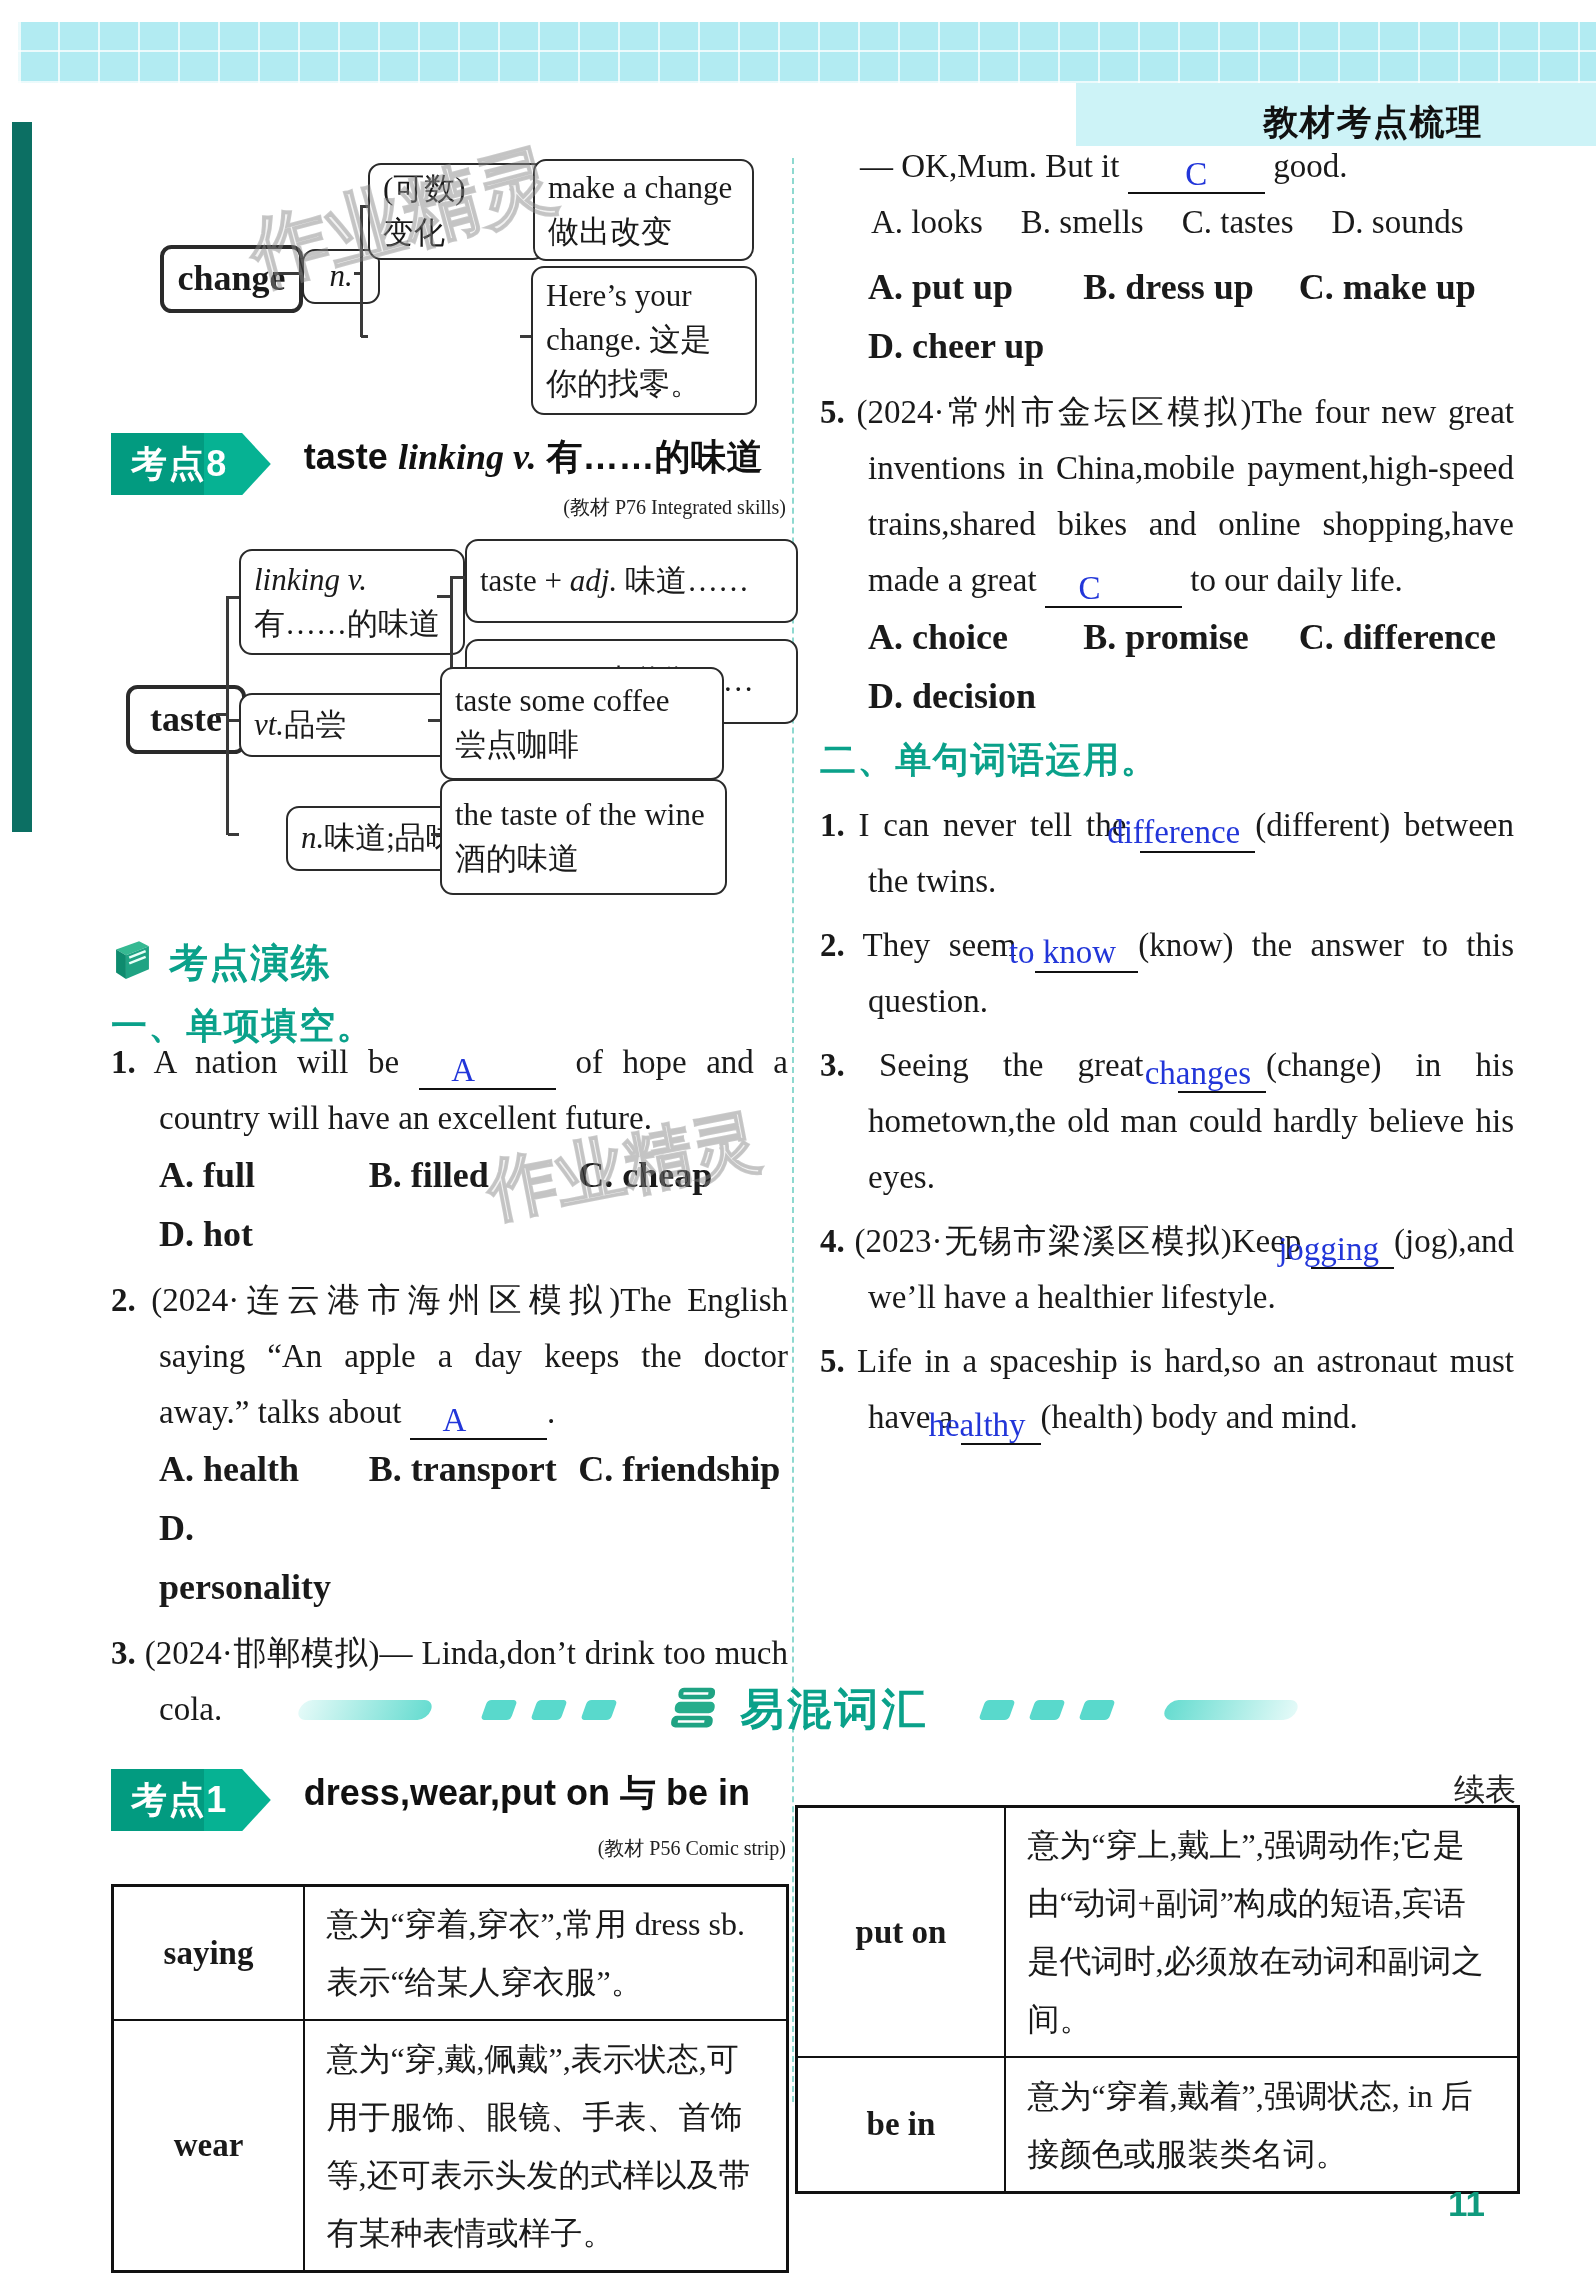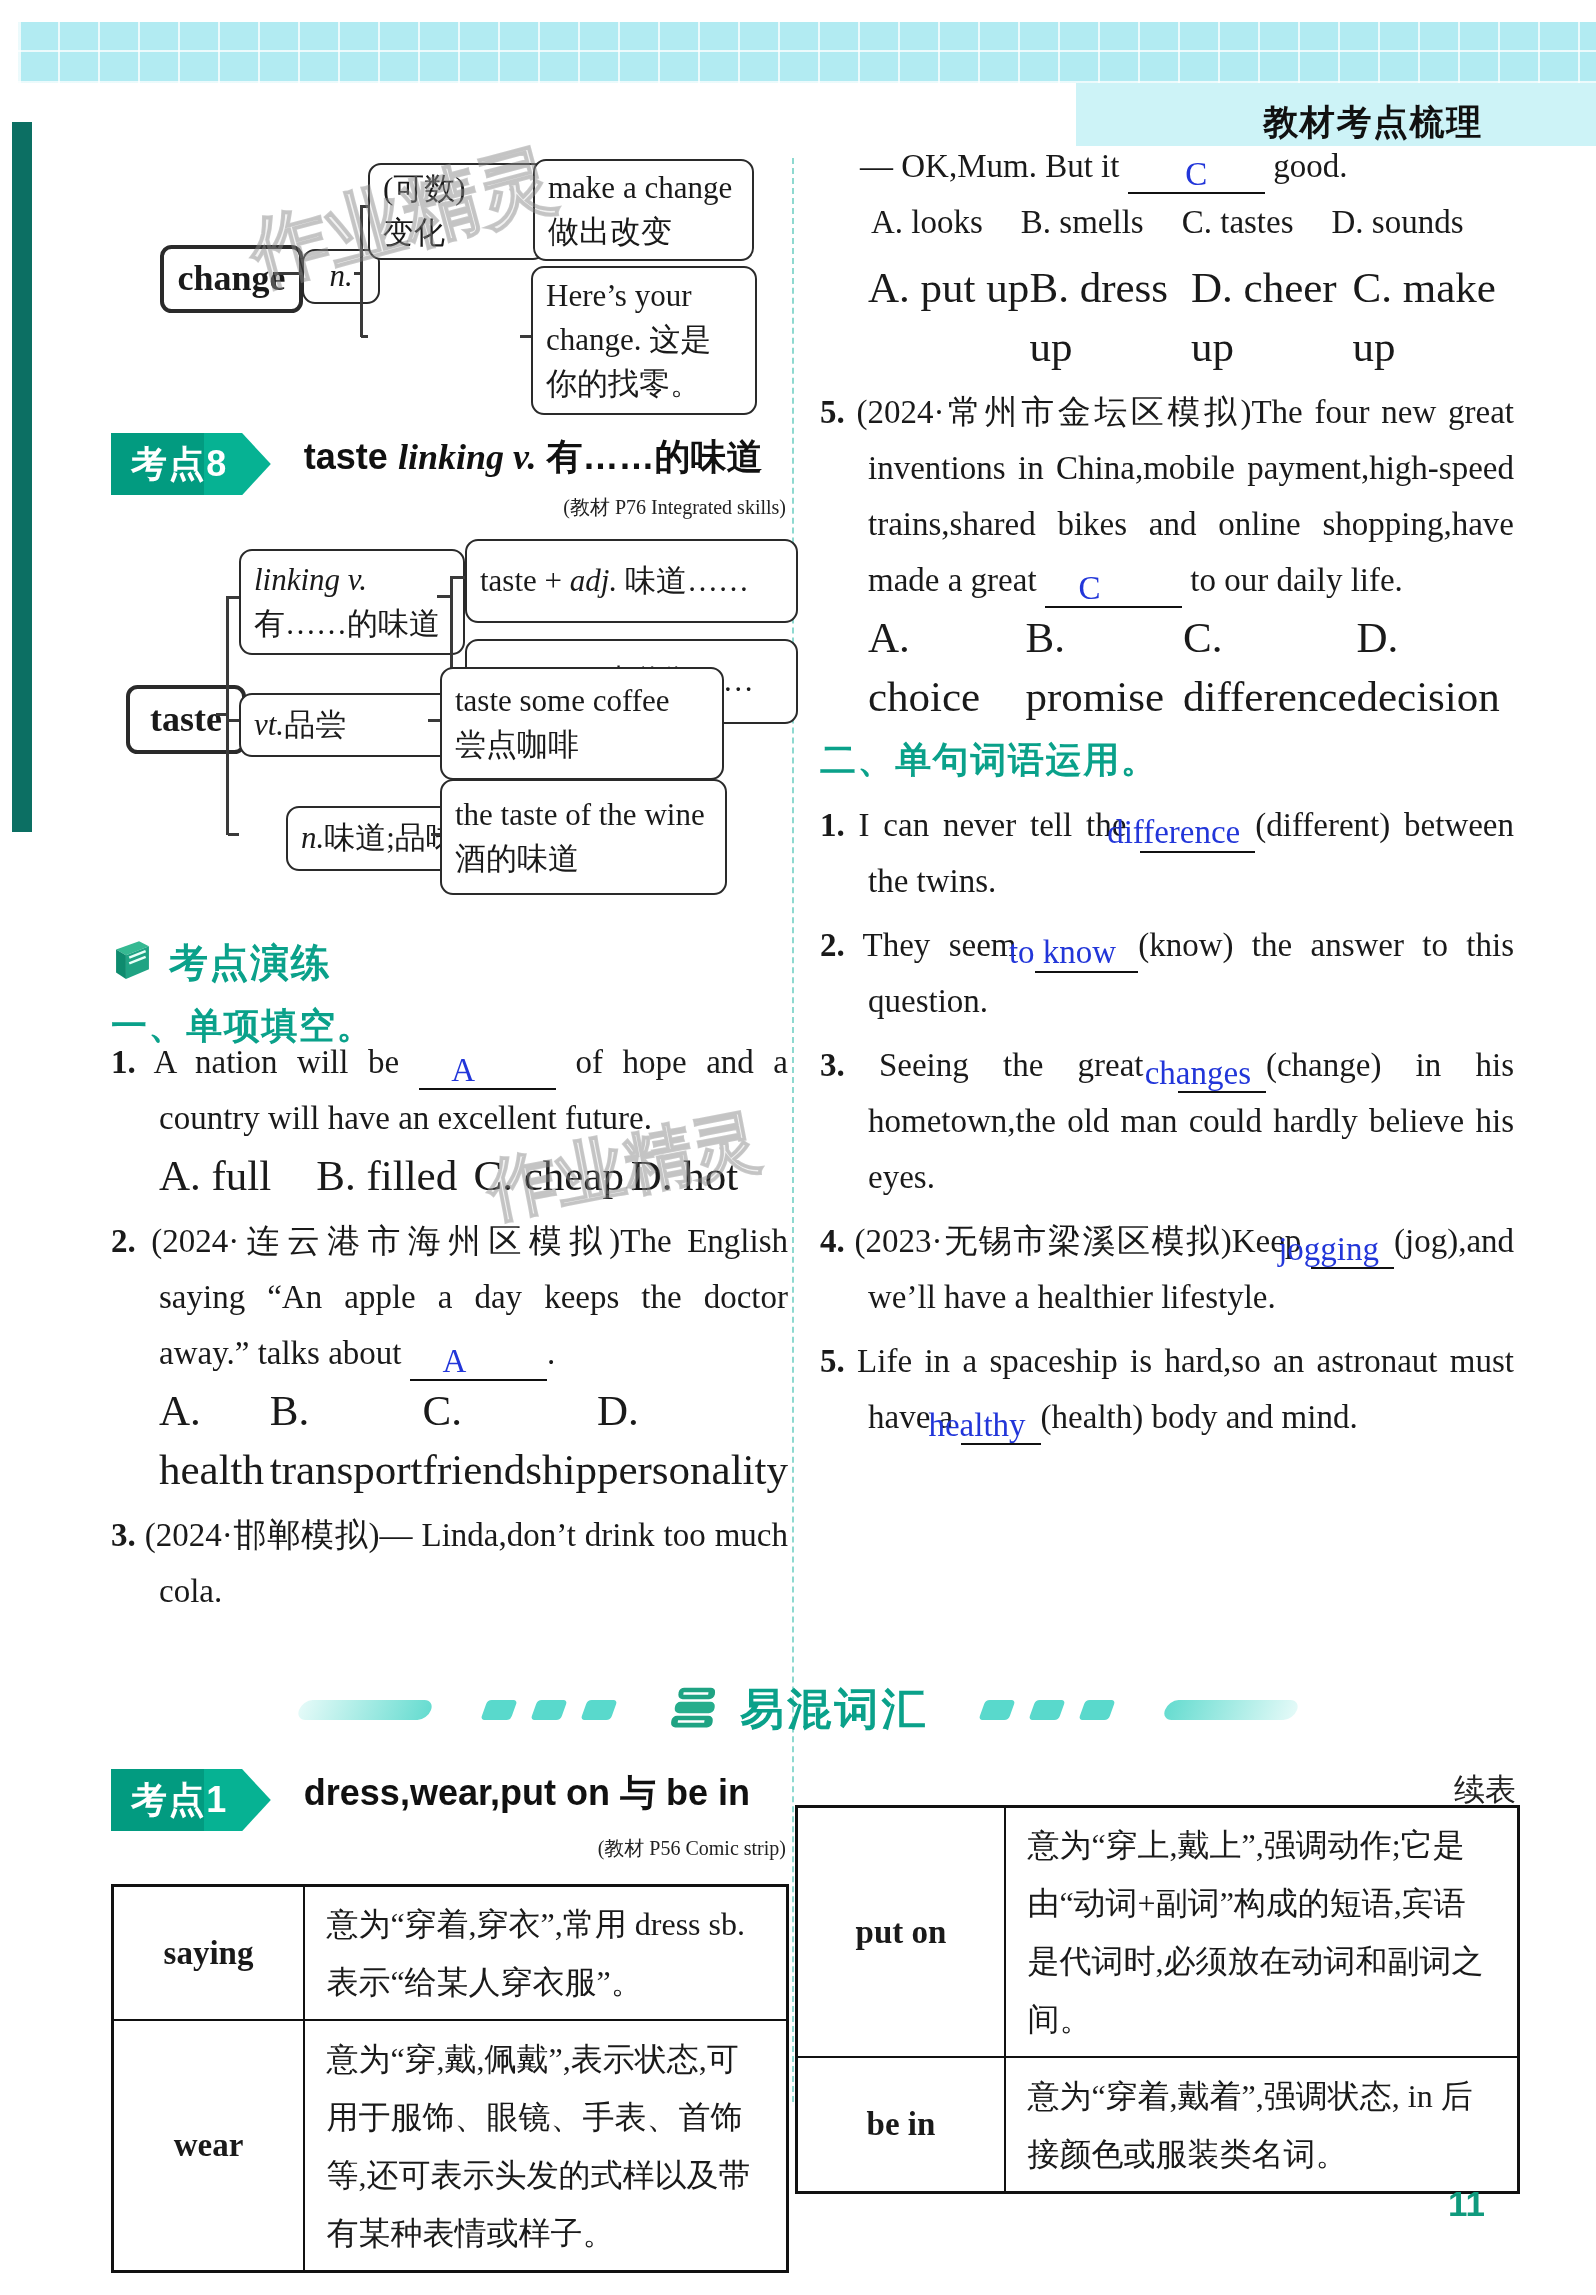--- a/index.html
+++ b/index.html
@@ -73,21 +73,21 @@
   
   .qcol{position:absolute;}
   .qline{font-size:33px;line-height:56px;text-align:justify;padding-left:48px;text-indent:-48px;}
   .qline.noindent{padding-left:40px;text-indent:0;}
   .qnum{font-weight:bold;}
   .blank{
     display:inline-block;min-width:124px;border-bottom:2.5px solid #111;
     text-align:center;color:var(--blue);padding:0 6.6px;line-height:1.1;vertical-align:bottom;
   }
   .blank.word{min-width:33px;padding:0 15px;}
-  .opts{display:grid;grid-template-columns:1fr 1fr 1fr 1fr;padding-left:48px;font-size:43px;line-height:59px;}
+  .opts{display:grid;grid-template-columns:1fr 1fr 1fr;padding-left:48px;font-size:36px;line-height:59px;font-weight:bold;}
   .optline{display:flex;gap:38px;padding-left:51px;font-size:33px;line-height:56px;}
   .q{margin-top:8.2px;}
   .q:first-child{margin-top:0;}
   
   .banner{position:absolute;left:0;top:1680px;width:100%;display:flex;align-items:center;justify-content:center;gap:20px;}
   .banner .title{font-family:"Liberation Sans","DejaVu Sans",sans-serif;font-weight:bold;font-size:44px;color:var(--accent);letter-spacing:3.3px;}
   .dash{width:30px;height:20px;background:var(--accent_light);transform:skewX(-20deg);border-radius:4.1px;}
   .dash-bar-l{width:132px;height:20px;border-radius:11.5px;background:linear-gradient(90deg,#e4faf8,#66dcd0);transform:skewX(-20deg);}
   .dash-bar-r{width:132px;height:20px;border-radius:11.5px;background:linear-gradient(270deg,#e4faf8,#66dcd0);transform:skewX(-20deg);}
   .gap-l{margin-right:33px;}
@@ -268,22 +268,22 @@
         <span>A. looks</span>
         <span>B. smells</span>
         <span>C. tastes</span>
         <span>D. sounds</span>
       </div>
     </div>
     <div class="q">
       <div class="opts">
         <span>A. put up</span>
         <span>B. dress up</span>
+        <span>C. make up</span>
         <span>D. cheer up</span>
-        <span>C. make up</span>
       </div>
     </div>
     <div class="q">
       <div class="qline">
         <span class="qnum">5.</span>
         <span>(2024·常州市金坛区模拟)The four new great inventions in China,mobile payment,high-speed trains,shared bikes and online shopping,have made a great</span>
         <span class="blank"><span>C</span></span>
         <span>to our daily life.</span>
       </div>
       <div class="opts">

